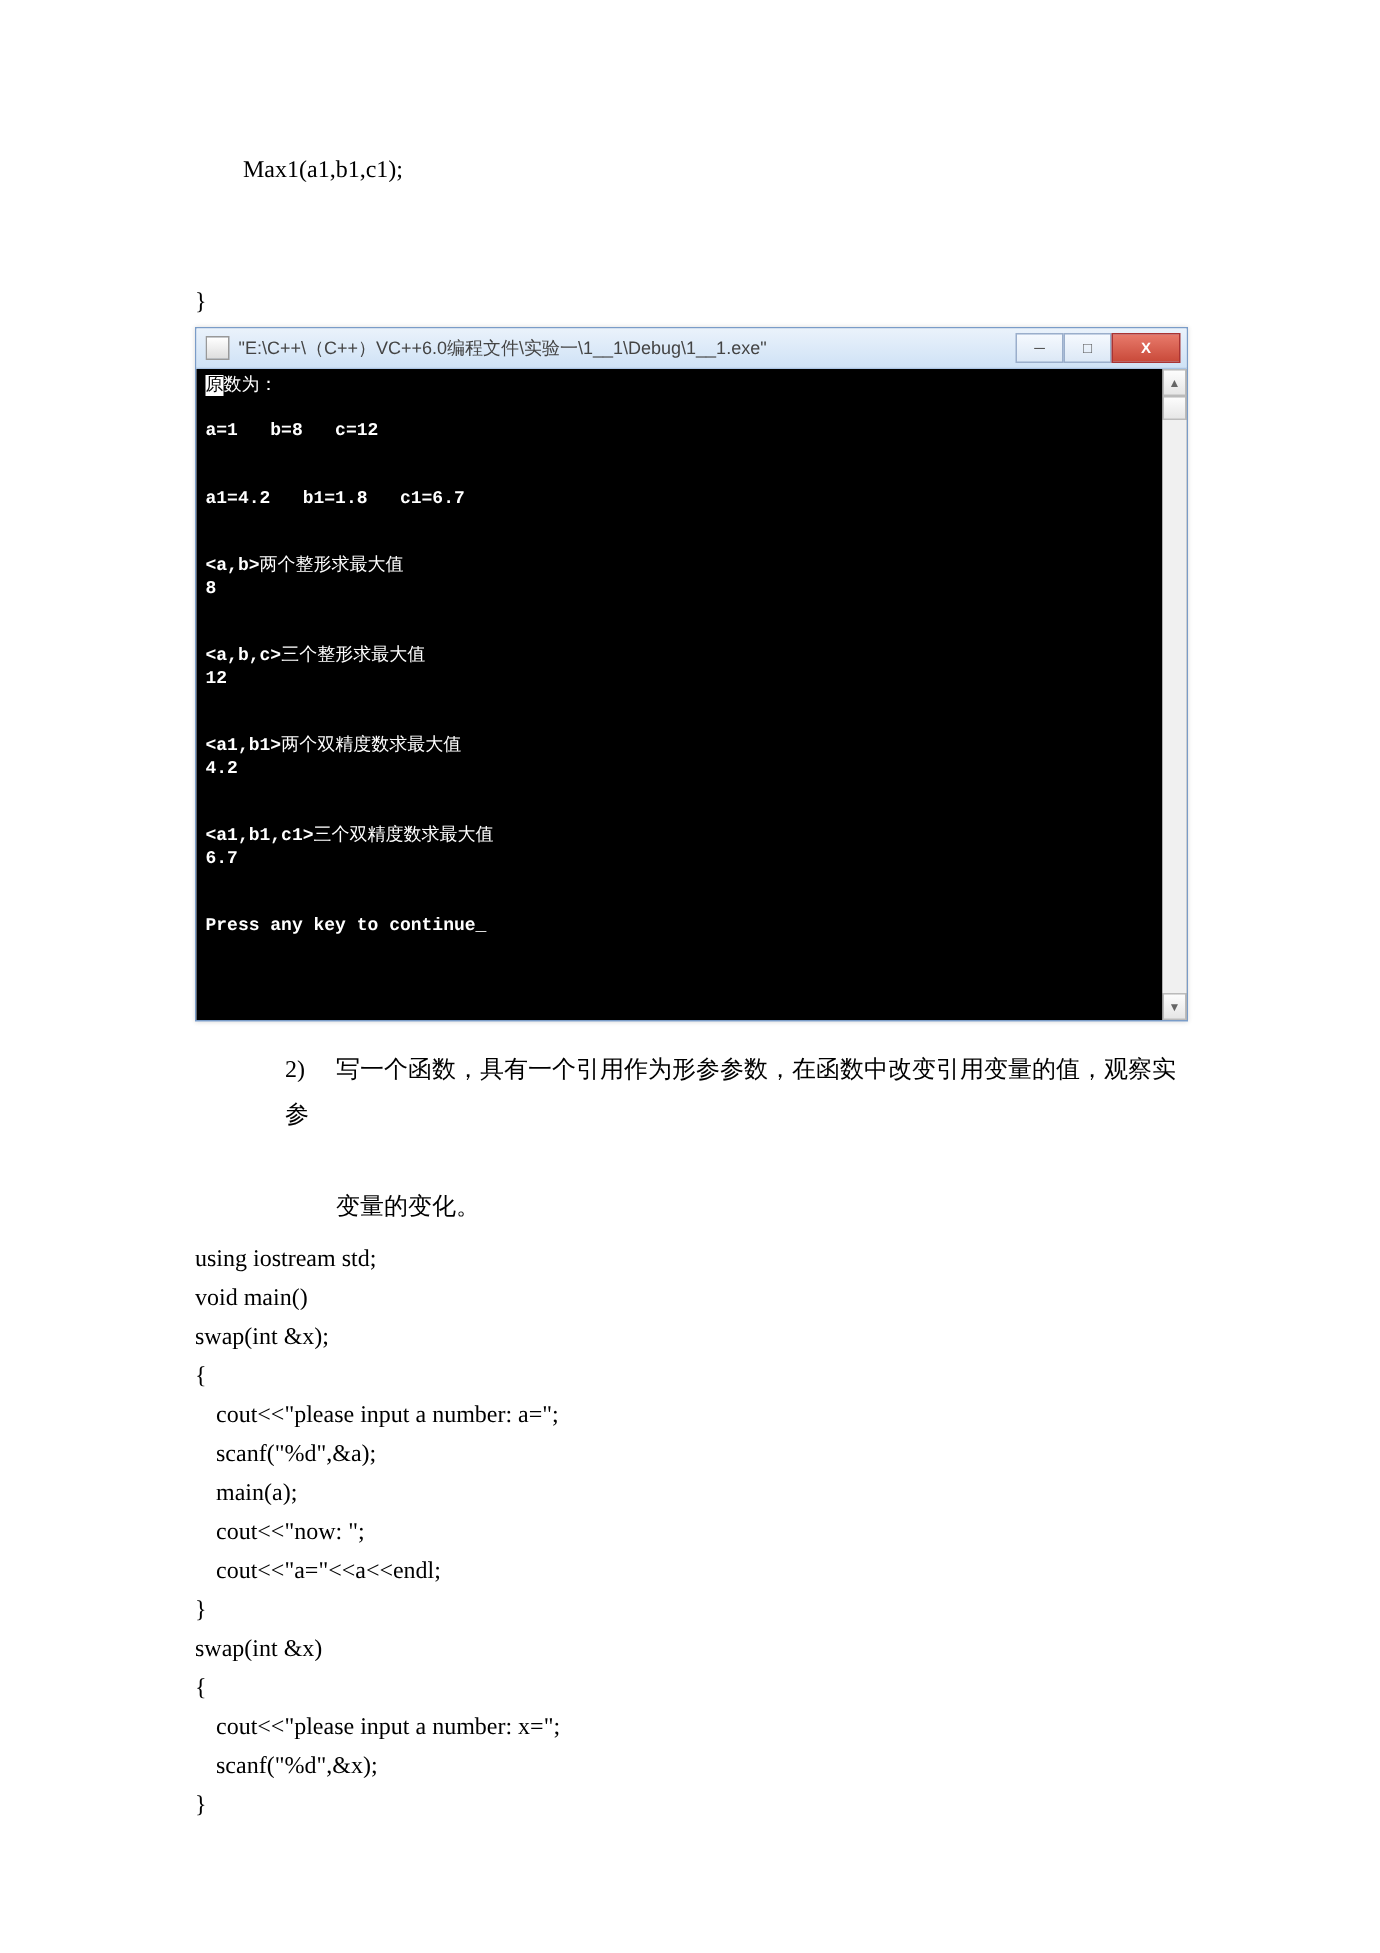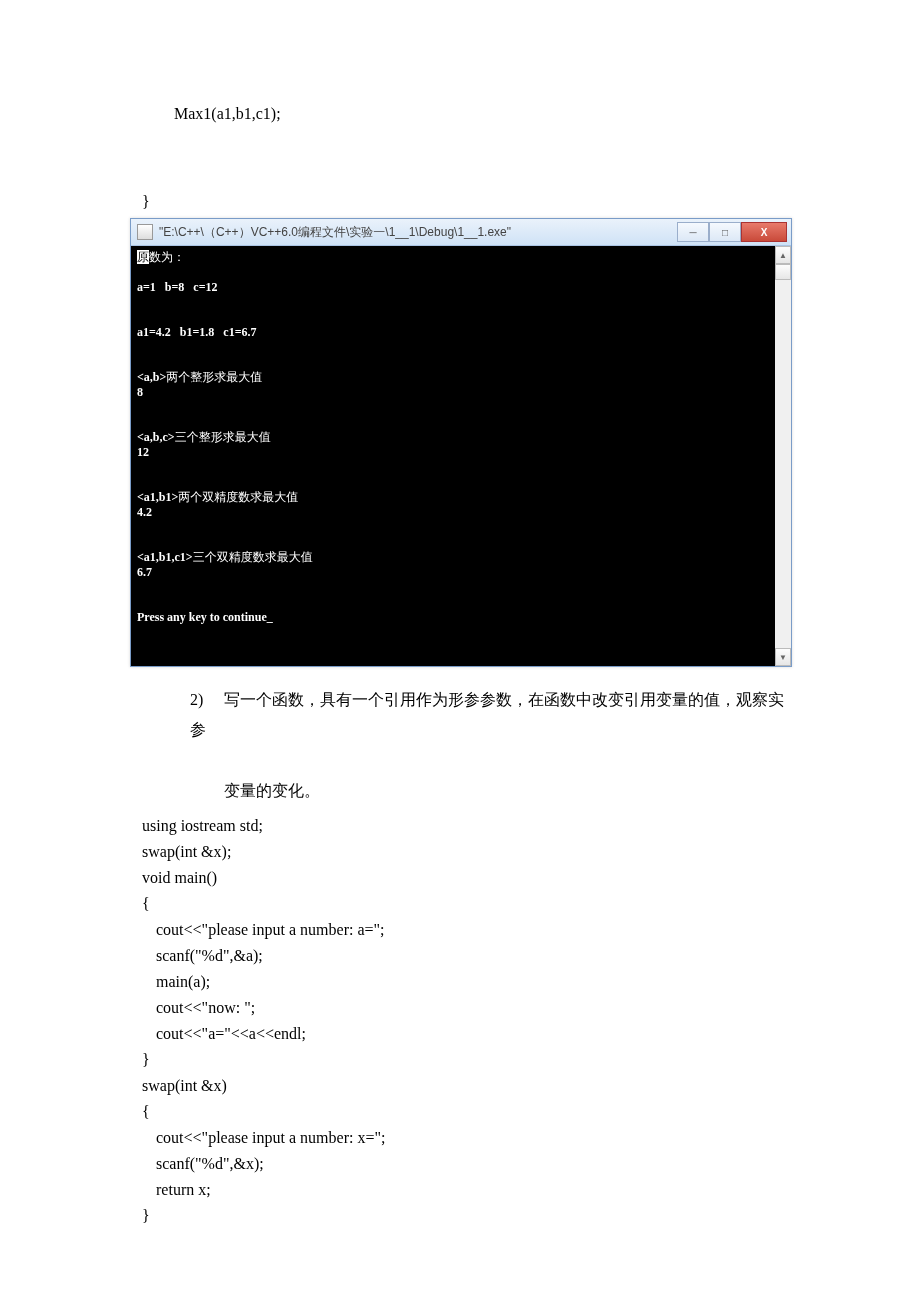--- a/index.html
+++ b/index.html
@@ -8,21 +8,21 @@
     background: #fff;
     font-family: "Times New Roman", "SimSun", serif;
     font-size: 16px;
     color: #000;
     width: 920px;
   }
   .page {
     padding: 100px 130px 60px 130px;
   }
   .code-line {
-    margin: 2px 12px;
+    margin: 2px 0;
     line-height: 1.5;
     white-space: pre;
   }
   .indent1 { padding-left: 32px; }
   .indent-small { padding-left: 14px; }
   .indent2 { padding-left: 48px; }
   .window {
     width: 660px;
     margin-top: 4px;
     border: 1px solid #7a9cc8;
@@ -76,23 +76,23 @@
     color: #fff;
     width: 44px;
     font-weight: bold;
   }
   .console-body {
     display: flex;
     background: #000;
   }
   .console-text {
     flex: 1;
-    padding: 4px 6px 6px 6px;
+    padding: 4px 6px 20px 6px;
     color: #fff;
-    font-family: Liberation Serif, serif;
+    font-family: Liberation Mono, monospace;
     font-size: 12px;
     line-height: 1.25;
     white-space: pre;
     min-height: 410px;
   }
   .console-text .hl {
     background: #fff;
     color: #000;
   }
   .console-text .bold {
@@ -191,29 +191,28 @@
     </div>
   </div>
 
   <div class="q-block">
     <span class="q-num">2)</span><span>写一个函数，具有一个引用作为形参参数，在函数中改变引用变量的值，观察实参</span>
     <div class="q-text-line2">变量的变化。</div>
   </div>
 
   <div class="code-line">using iostream std;</div>
   <div class="code-line"></div>
+  <div class="code-line">void main()</div>
   <div class="code-line">swap(int &amp;x);</div>
-  <div class="code-line">void main()</div>
   <div class="code-line">{</div>
   <div class="code-line indent-small">cout&lt;&lt;"please input a number: a=";</div>
   <div class="code-line indent-small">scanf("%d",&amp;a);</div>
   <div class="code-line indent-small">main(a);</div>
   <div class="code-line indent-small">cout&lt;&lt;"now: ";</div>
   <div class="code-line indent-small">cout&lt;&lt;"a="&lt;&lt;a&lt;&lt;endl;</div>
   <div class="code-line">}</div>
   <div class="code-line">swap(int &amp;x)</div>
   <div class="code-line">{</div>
   <div class="code-line indent-small">cout&lt;&lt;"please input a number: x=";</div>
   <div class="code-line indent-small">scanf("%d",&amp;x);</div>
-  <div class="code-line indent-small">return x;</div>
   <div class="code-line">}</div>
 
 </div>
 
 </body></html>

